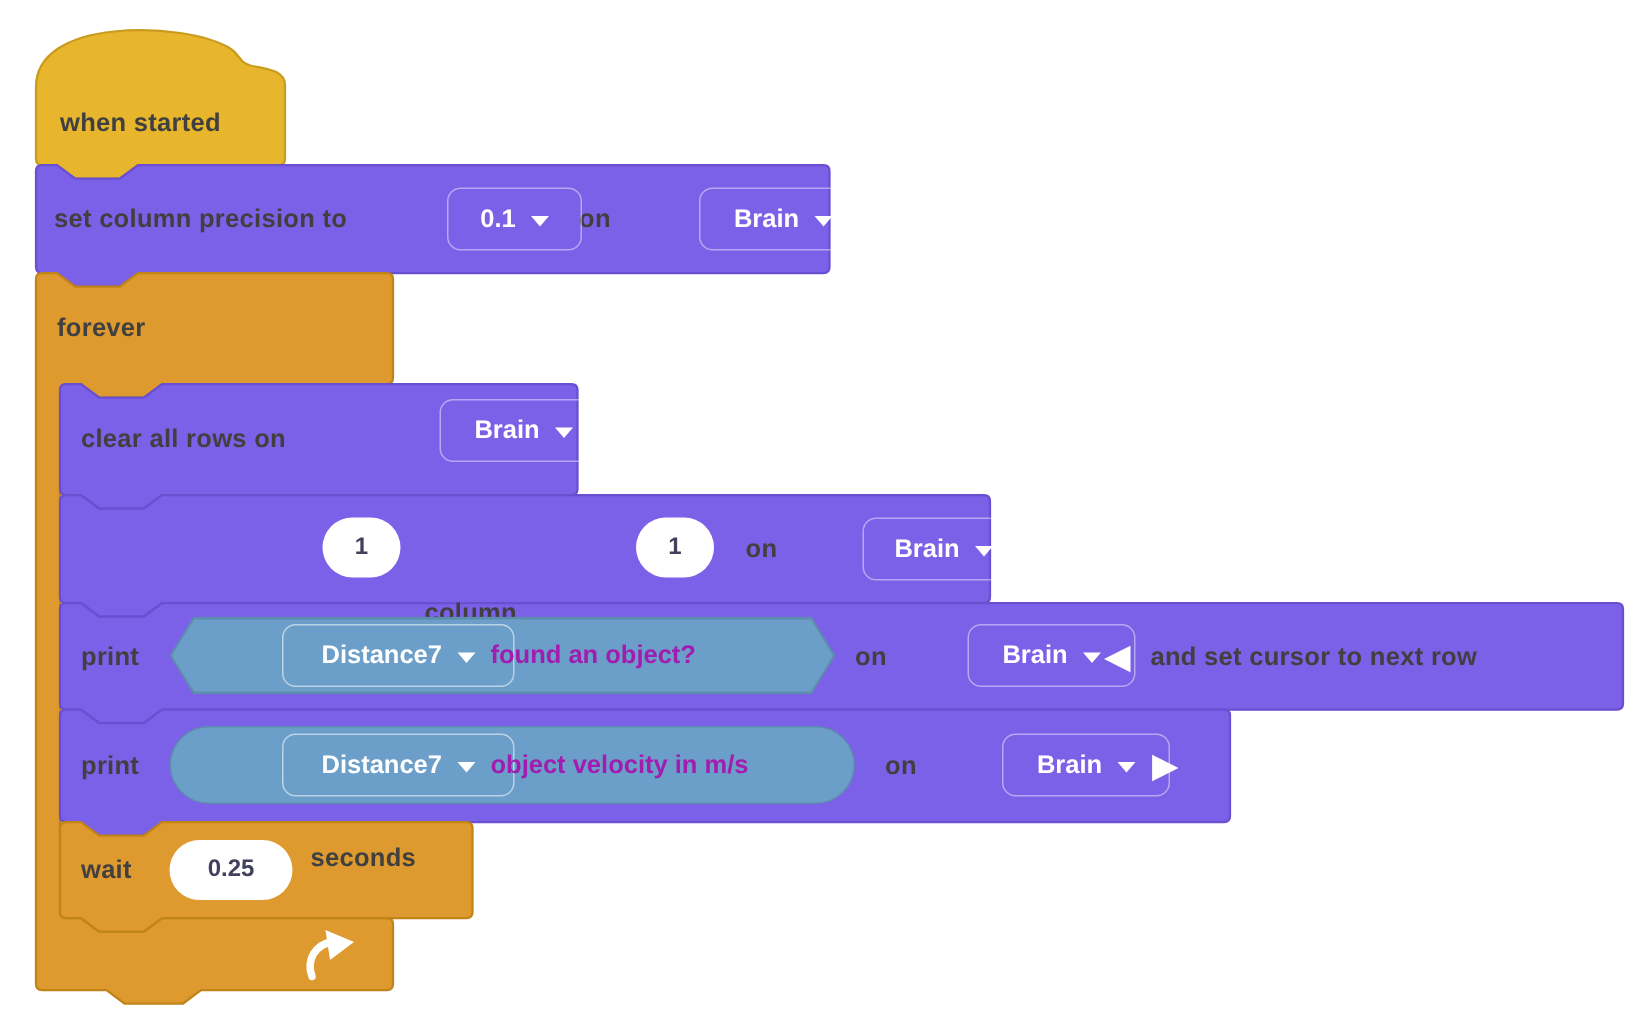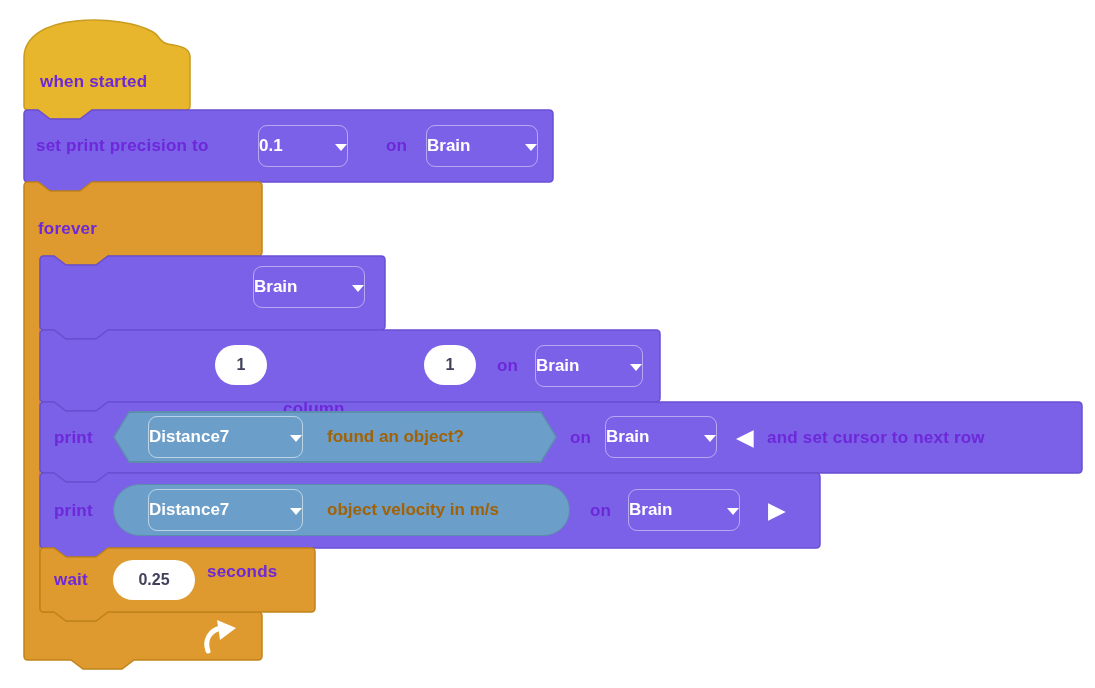--- a/index.html
+++ b/index.html
@@ -1,38 +1,38 @@
 <!DOCTYPE html>
 <html><head>
 <meta charset="utf-8">
 <style>
   html,body{margin:0;padding:0;background:#ffffff;}
   body{font-family:"Liberation Sans",sans-serif;}
   #canvas{position:relative;width:1095px;height:688px;background:#ffffff;overflow:hidden;}
   #shapes{position:absolute;left:0;top:0;z-index:0;}
-  .lbl{position:absolute;display:flex;align-items:center;color:#6d28d9;
+  .lbl{position:absolute;display:flex;align-items:center;color:#404040;
        font-size:17px;font-weight:700;letter-spacing:.2px;white-space:nowrap;z-index:2;}
   .dd{position:absolute;height:42px;box-sizing:border-box;border:1.5px solid rgba(255,255,255,.45);
-      border-radius:9px;display:flex;align-items:center;justify-content:space-between;gap:10px;
-      color:#fff;font-size:17px;font-weight:700;z-index:3;cursor:pointer;white-space:nowrap;}
+      border-radius:9px;display:flex;align-items:center;justify-content:center;gap:10px;
+      color:#fff;font-size:17px;font-weight:700;z-index:3;cursor:pointer;white-space:nowrap;margin-left:40px;}
   .dd.on-blue{border-color:rgba(255,255,255,.55);}
   .caret{width:0;height:0;border-left:6px solid transparent;border-right:6px solid transparent;
          border-top:7px solid #ffffff;margin-top:2px;}
   .oval{position:absolute;box-sizing:border-box;background:#ffffff;border-radius:24px;
         display:flex;align-items:center;justify-content:center;color:#41415C;
         font-size:16px;font-weight:700;z-index:3;cursor:text;}
   .hex-outer{position:absolute;background:#5E8CAD;z-index:2;
         clip-path:polygon(16px 0,calc(100% - 16px) 0,100% 50%,calc(100% - 16px) 100%,16px 100%,0 50%);}
   .hex-inner{position:absolute;inset:1.6px;background:#6B9EC8;
         clip-path:polygon(15px 0,calc(100% - 15px) 0,100% 50%,calc(100% - 15px) 100%,15px 100%,0 50%);}
   .pill{position:absolute;box-sizing:border-box;background:#6B9EC8;border:1.6px solid #5E8CAD;
         border-radius:28px;z-index:2;}
   .tri{position:absolute;display:flex;align-items:center;color:#ffffff;font-size:23px;
        z-index:3;cursor:pointer;line-height:1;}
-  .inlbl{position:absolute;display:flex;align-items:center;color:#a16207;font-size:17px;
+  .inlbl{position:absolute;display:flex;align-items:center;color:#a21caf;font-size:17px;
        font-weight:700;white-space:nowrap;z-index:4;}
 </style>
 </head>
 <body>
 
 <div id="canvas">
 
   <svg id="shapes" width="1095" height="688" viewBox="0 0 1095 688">
 
     <path d="M24,106 V58 C24,36 46,24 76,21 C106,18 138,23 153,32 C160,36 159,42 168,44 C181,46 190,48 190,57 V106 Q190,110 186,110 H92 L80,119 H50 L38,110 H28 Q24,110 24,106 Z" fill="#E7B62D" stroke="#C99B1E" stroke-width="1.5"></path>
@@ -52,33 +52,34 @@
     <path d="M44,548 H54 L66,557 H96 L108,548 H311 Q315,548 315,552 V608 Q315,612 311,612 H108 L96,621 H66 L54,612 H44 Q40,612 40,608 V552 Q40,548 44,548 Z" fill="#DE9A2F" stroke="#C08419" stroke-width="1.5"></path>
 
     <g>
       <path d="M208,651 C204,640 210,630 221,628" fill="none" stroke="#ffffff" stroke-width="5" stroke-linecap="round"></path>
       <path d="M217,620 L236,628 L220,640 Z" fill="#ffffff"></path>
     </g>
   </svg>
 
   <span class="lbl" style="left:40px;top:56px;height:52px;">when started</span>
 
-  <span class="lbl" style="left:36px;top:110px;height:72px;">set print precision to</span>
+  <span class="lbl" style="left:36px;top:110px;height:72px;">set column precision to</span>
   <div class="dd" style="left:258px;top:125px;width:90px;">
     <span>0.1</span>
     <span class="caret"></span>
   </div>
   <span class="lbl" style="left:386px;top:110px;height:72px;">on</span>
   <div class="dd" style="left:426px;top:125px;width:112px;">
     <span>Brain</span>
     <span class="caret"></span>
   </div>
 
-  <span class="lbl" style="left:38px;top:192px;height:74px;">forever</span>
+  <span class="lbl" style="left:38px;top:182px;height:74px;">forever</span>
 
+  <span class="lbl" style="left:54px;top:256px;height:74px;">clear all rows on</span>
   <div class="dd" style="left:253px;top:266px;width:112px;">
     <span>Brain</span>
     <span class="caret"></span>
   </div>
 
   <div class="oval" style="left:215px;top:345px;width:52px;height:40px;">
     <span>1</span>
   </div>
   <span class="lbl" style="left:283px;top:330px;height:72px;margin-top:43px;">column</span>
   <div class="oval" style="left:424px;top:345px;width:52px;height:40px;">

